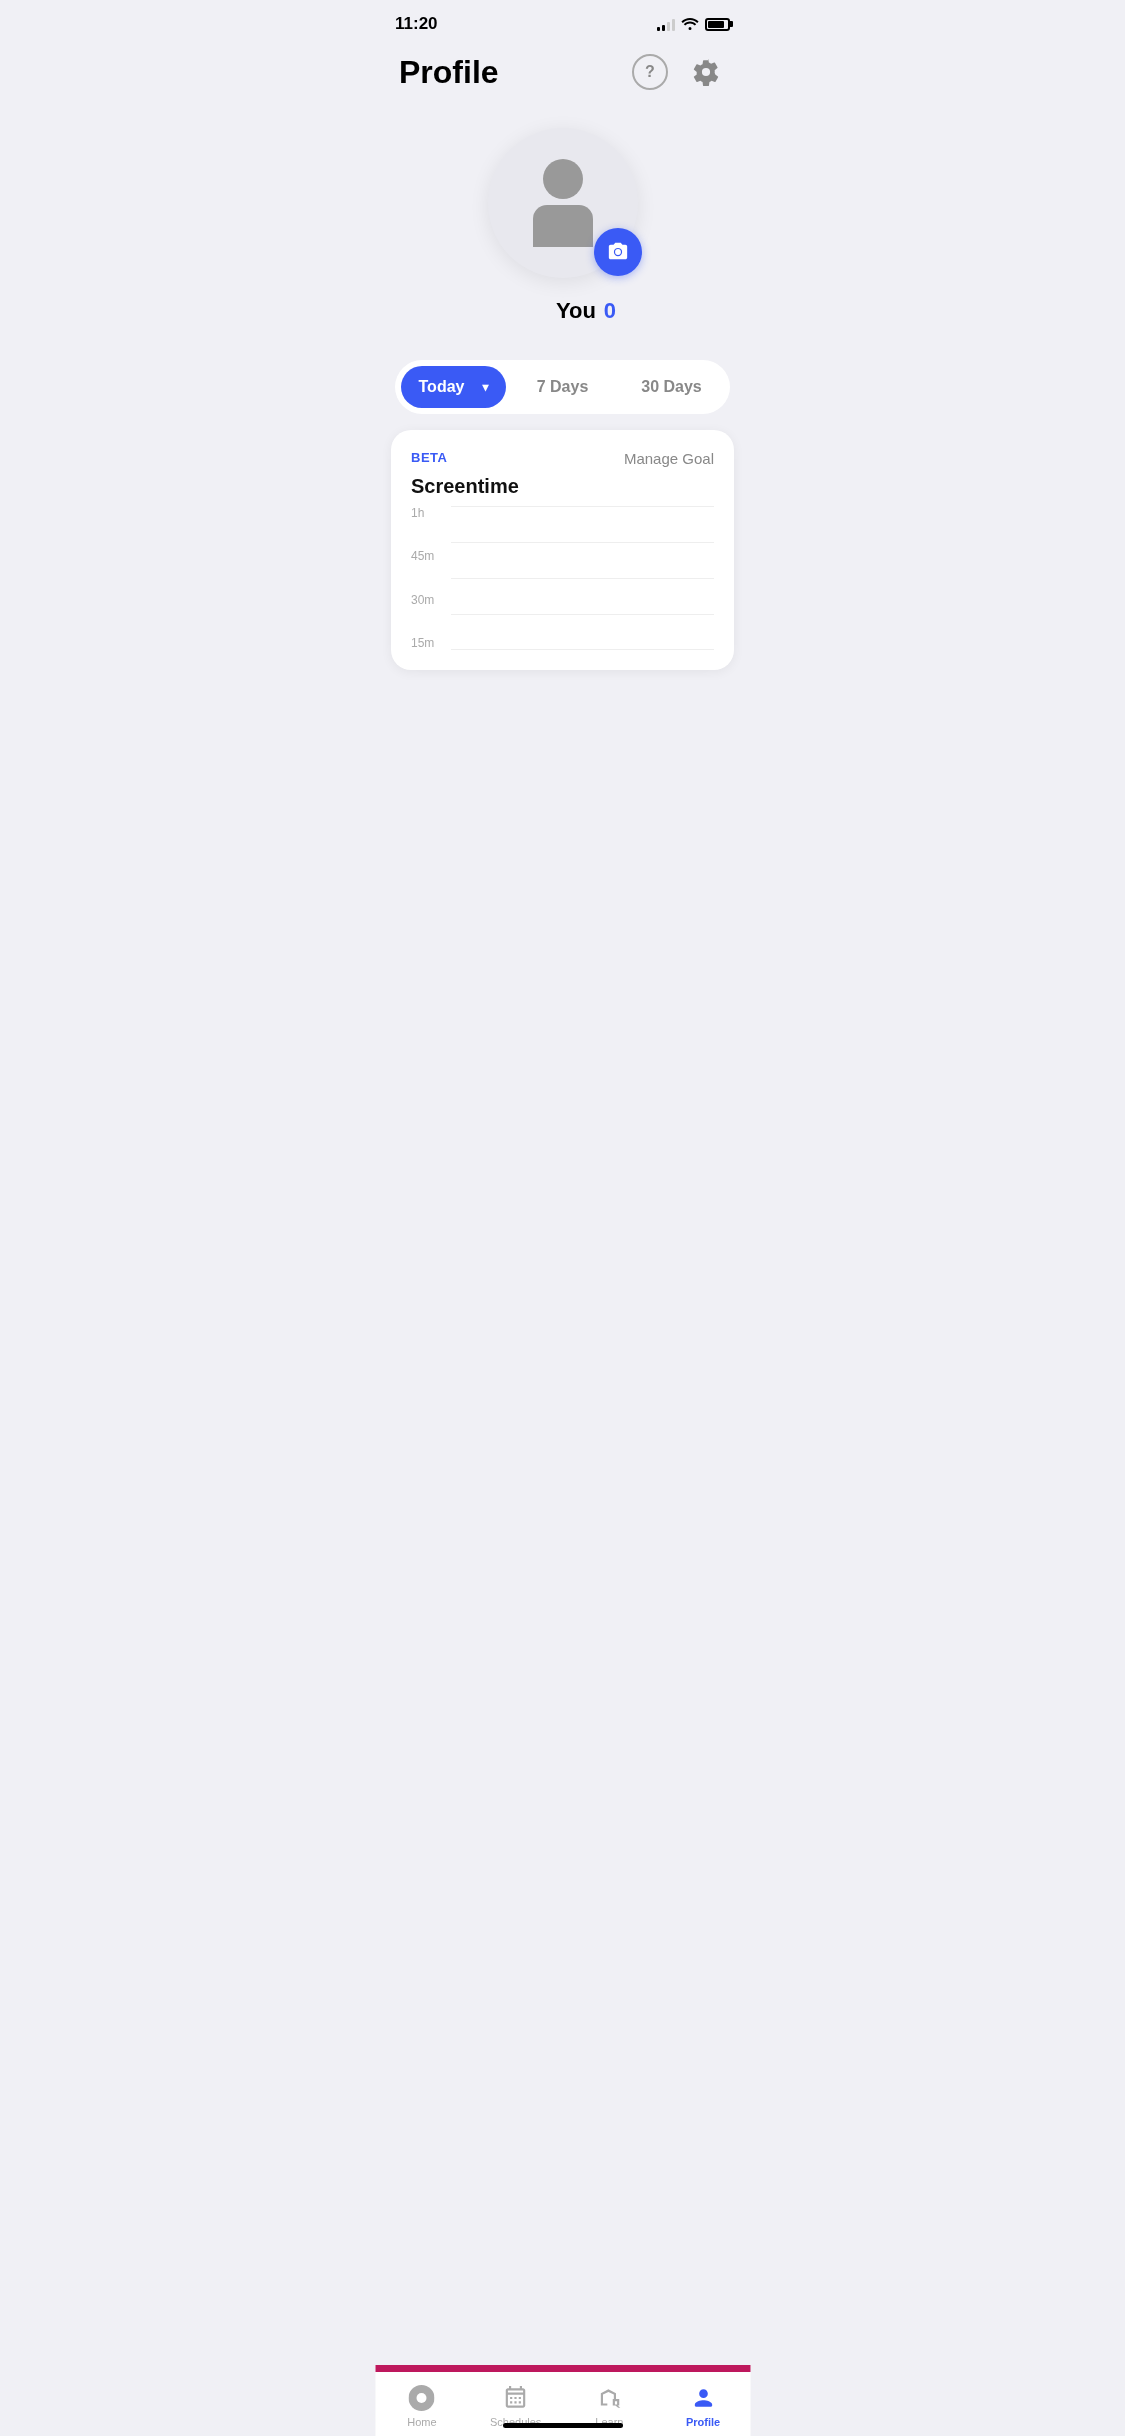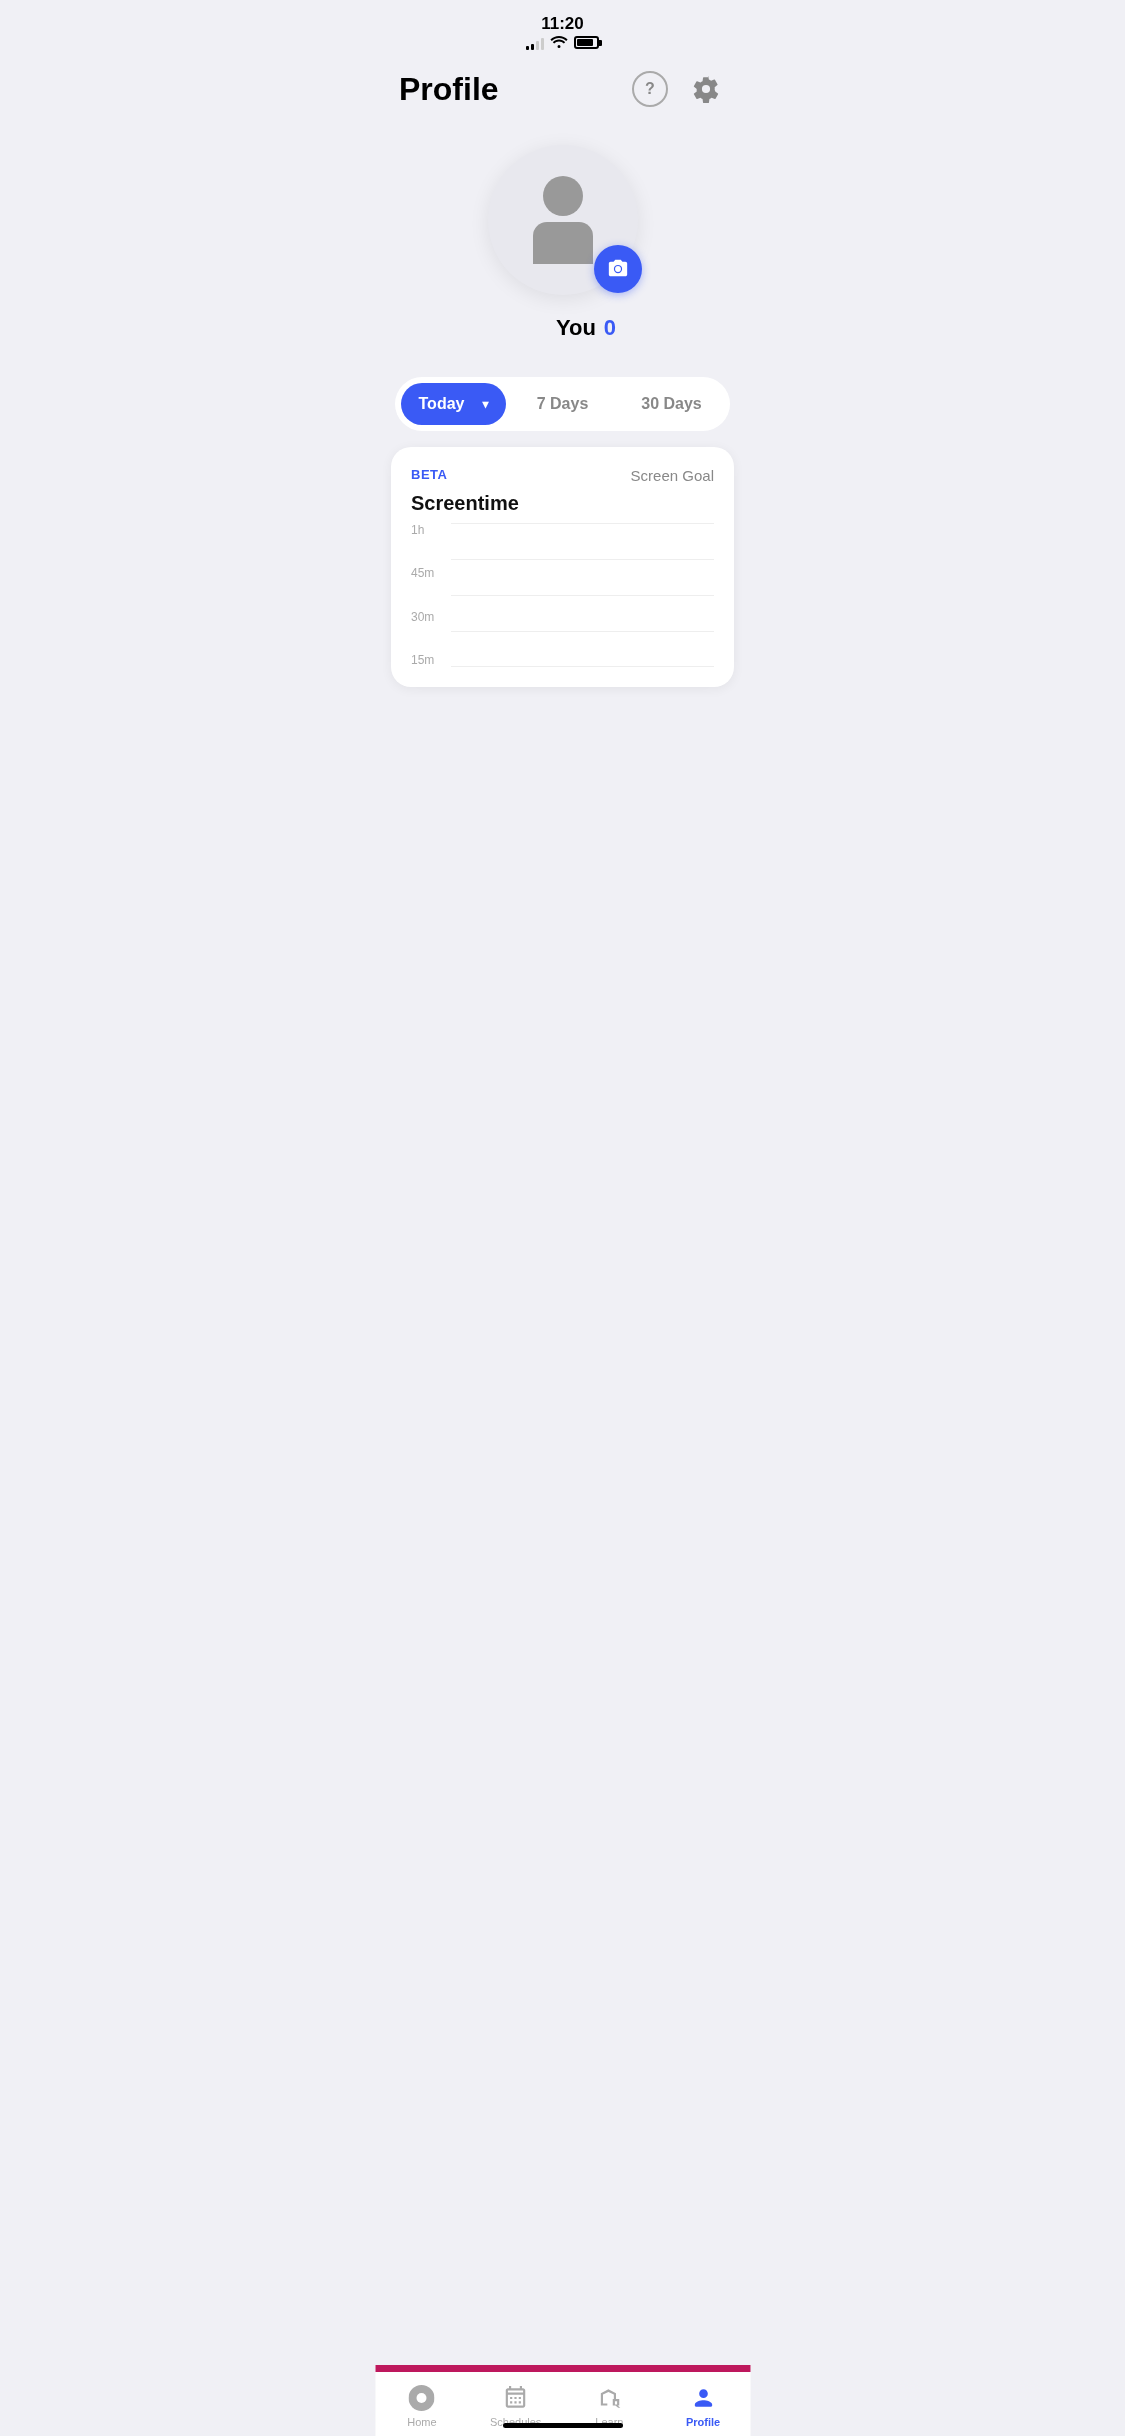--- a/index.html
+++ b/index.html
@@ -15,21 +15,20 @@
       margin: 0 auto;
     }
 
     
     .status-bar {
       display: flex;
       justify-content: space-between;
       align-items: center;
       padding: 14px 20px 8px;
       background: #f0f0f5;
-      flex-direction: column;
     }
     .status-time {
       font-size: 17px;
       font-weight: 600;
       color: #000;
     }
     .status-icons {
       display: flex;
       align-items: center;
       gap: 6px;
@@ -424,21 +423,21 @@
     <span>Today</span>
     <span class="chevron">▾</span>
   </button>
   <button class="filter-btn inactive">7 Days</button>
   <button class="filter-btn inactive">30 Days</button>
 </div>
 
 <div class="card">
   <div class="card-header">
     <span class="beta-badge">BETA</span>
-    <button class="manage-goal-btn">Screen Goal</button>
+    <button class="manage-goal-btn">Manage Goal</button>
   </div>
   <div class="card-title">Screentime</div>
 
   <div class="chart-area">
     <div class="chart-y-labels">
       <span class="y-label">1h</span>
       <span class="y-label">45m</span>
       <span class="y-label">30m</span>
       <span class="y-label">15m</span>
     </div>

